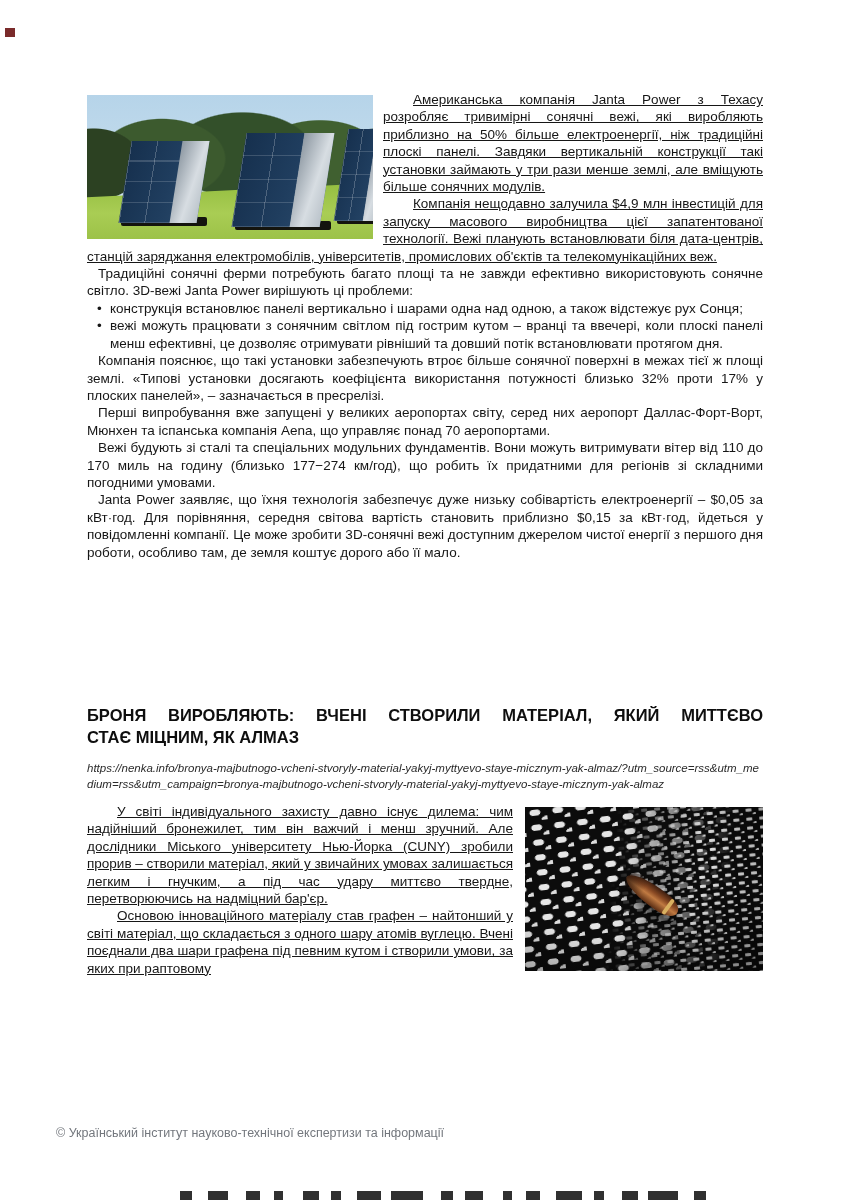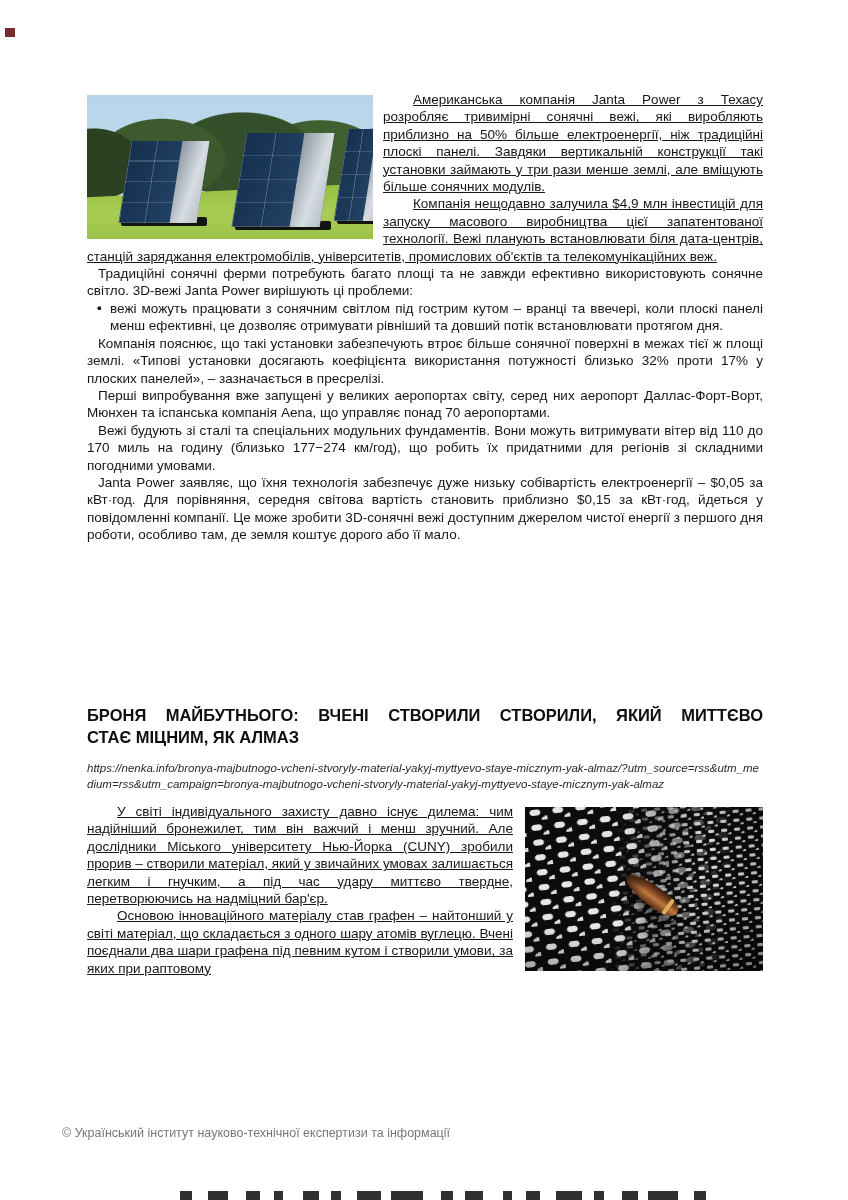--- a/index.html
+++ b/index.html
@@ -77,21 +77,21 @@
   .bullet{position:absolute;left:96px;top:78px;width:62px;height:20px;
     transform:rotate(36deg);
     border-radius:55% 30% 30% 55% / 50% 50% 50% 50%;
     background:linear-gradient(180deg,#3a1c0e 0%,#8a4a24 35%,#c07a42 58%,#5a2d14 100%);
     box-shadow:4px 8px 12px rgba(0,0,0,.55);}
   .bullet .band{position:absolute;right:9px;top:1px;bottom:1px;width:4px;background:#d9b060;border-radius:2px;}
   .bullet .tipdark{position:absolute;left:0;top:0;bottom:0;width:22px;
     border-radius:55% 0 0 55% / 50% 0 0 50%;
     background:linear-gradient(90deg,rgba(20,8,4,.75),transparent);}
 
-  .footer{position:absolute;left:62px;top:1126px;font-size:12.5px;color:#73777d;}
+  .footer{position:absolute;left:56px;top:1126px;font-size:12.5px;color:#73777d;}
 
   .bottom-marks{position:absolute;left:180px;top:1191px;height:9px;white-space:nowrap;}
   .bottom-marks span{display:inline-block;height:9px;background:#303030;vertical-align:top;}
 
   .clearfix::after{content:"";display:block;clear:both;}
 </style>
 </head>
 <body>
 
 <div class="page">
@@ -121,37 +121,38 @@
           </div>
       </div>
 
       <p class="ind-lg">Американська компанія Janta Power з Техасу розробляє тривимірні сонячні вежі, які виробляють приблизно на 50% більше електроенергії, ніж традиційні плоскі панелі. Завдяки вертикальній конструкції такі установки займають у три рази менше землі, але вміщують більше сонячних модулів.</p>
       <p class="ind-lg">Компанія нещодавно залучила $4,9 млн інвестицій для запуску масового виробництва цієї запатентованої технології. Вежі планують встановлювати біля дата-центрів, станцій заряджання електромобілів, університетів, промислових об'єктів та телекомунікаційних веж.</p>
       <p class="ind-sm">Традиційні сонячні ферми потребують багато площі та не завжди ефективно використовують сонячне світло. 3D-вежі Janta Power вирішують ці проблеми:</p>
 
       <ul class="blist">
         <li>
           <span class="dot">•</span>
+          <span>конструкція встановлює панелі вертикально і шарами одна над одною, а також відстежує рух Сонця;</span>
         </li>
         <li>
           <span class="dot">•</span>
           <span>вежі можуть працювати з сонячним світлом під гострим кутом – вранці та ввечері, коли плоскі панелі менш ефективні, це дозволяє отримувати рівніший та довший потік встановлювати протягом дня.</span>
         </li>
       </ul>
 
       <p class="ind-sm">Компанія пояснює, що такі установки забезпечують втроє більше сонячної поверхні в межах тієї ж площі землі. «Типові установки досягають коефіцієнта використання потужності близько 32% проти 17% у плоских панелей», – зазначається в пресрелізі.</p>
       <p class="ind-sm">Перші випробування вже запущені у великих аеропортах світу, серед них аеропорт Даллас-Форт-Ворт, Мюнхен та іспанська компанія Aena, що управляє понад 70 аеропортами.</p>
       <p class="ind-sm">Вежі будують зі сталі та спеціальних модульних фундаментів. Вони можуть витримувати вітер від 110 до 170 миль на годину (близько 177−274 км/год), що робить їх придатними для регіонів зі складними погодними умовами.</p>
       <p class="ind-sm">Janta Power заявляє, що їхня технологія забезпечує дуже низьку собівартість електроенергії – $0,05 за кВт·год. Для порівняння, середня світова вартість становить приблизно $0,15 за кВт·год, йдеться у повідомленні компанії. Це може зробити 3D-сонячні вежі доступним джерелом чистої енергії з першого дня роботи, особливо там, де земля коштує дорого або її мало.</p>
     </div>
   </div>
 
   <div class="art2">
     <h1 class="title">
-      <span class="l1">БРОНЯ МАЙБУТНЬОГО: ВЧЕНІ СТВОРИЛИ СТВОРИЛИ, ЯКИЙ МИТТЄВО</span>
+      <span class="l1">БРОНЯ ВИРОБЛЯЮТЬ: ВЧЕНІ СТВОРИЛИ МАТЕРІАЛ, ЯКИЙ МИТТЄВО</span>
       <span class="l2">СТАЄ МІЦНИМ, ЯК АЛМАЗ</span>
     </h1>
 
     <div class="url">https://nenka.info/bronya-majbutnogo-vcheni-stvoryly-material-yakyj-myttyevo-staye-micznym-yak-almaz/?utm_source=rss&amp;utm_medium=rss&amp;utm_campaign=bronya-majbutnogo-vcheni-stvoryly-material-yakyj-myttyevo-staye-micznym-yak-almaz</div>
 
     <div class="body clearfix">
       <div class="photo2">
         <div class="mesh-l"></div>
         <div class="mesh-r"></div>
         <div class="vignette"></div>

